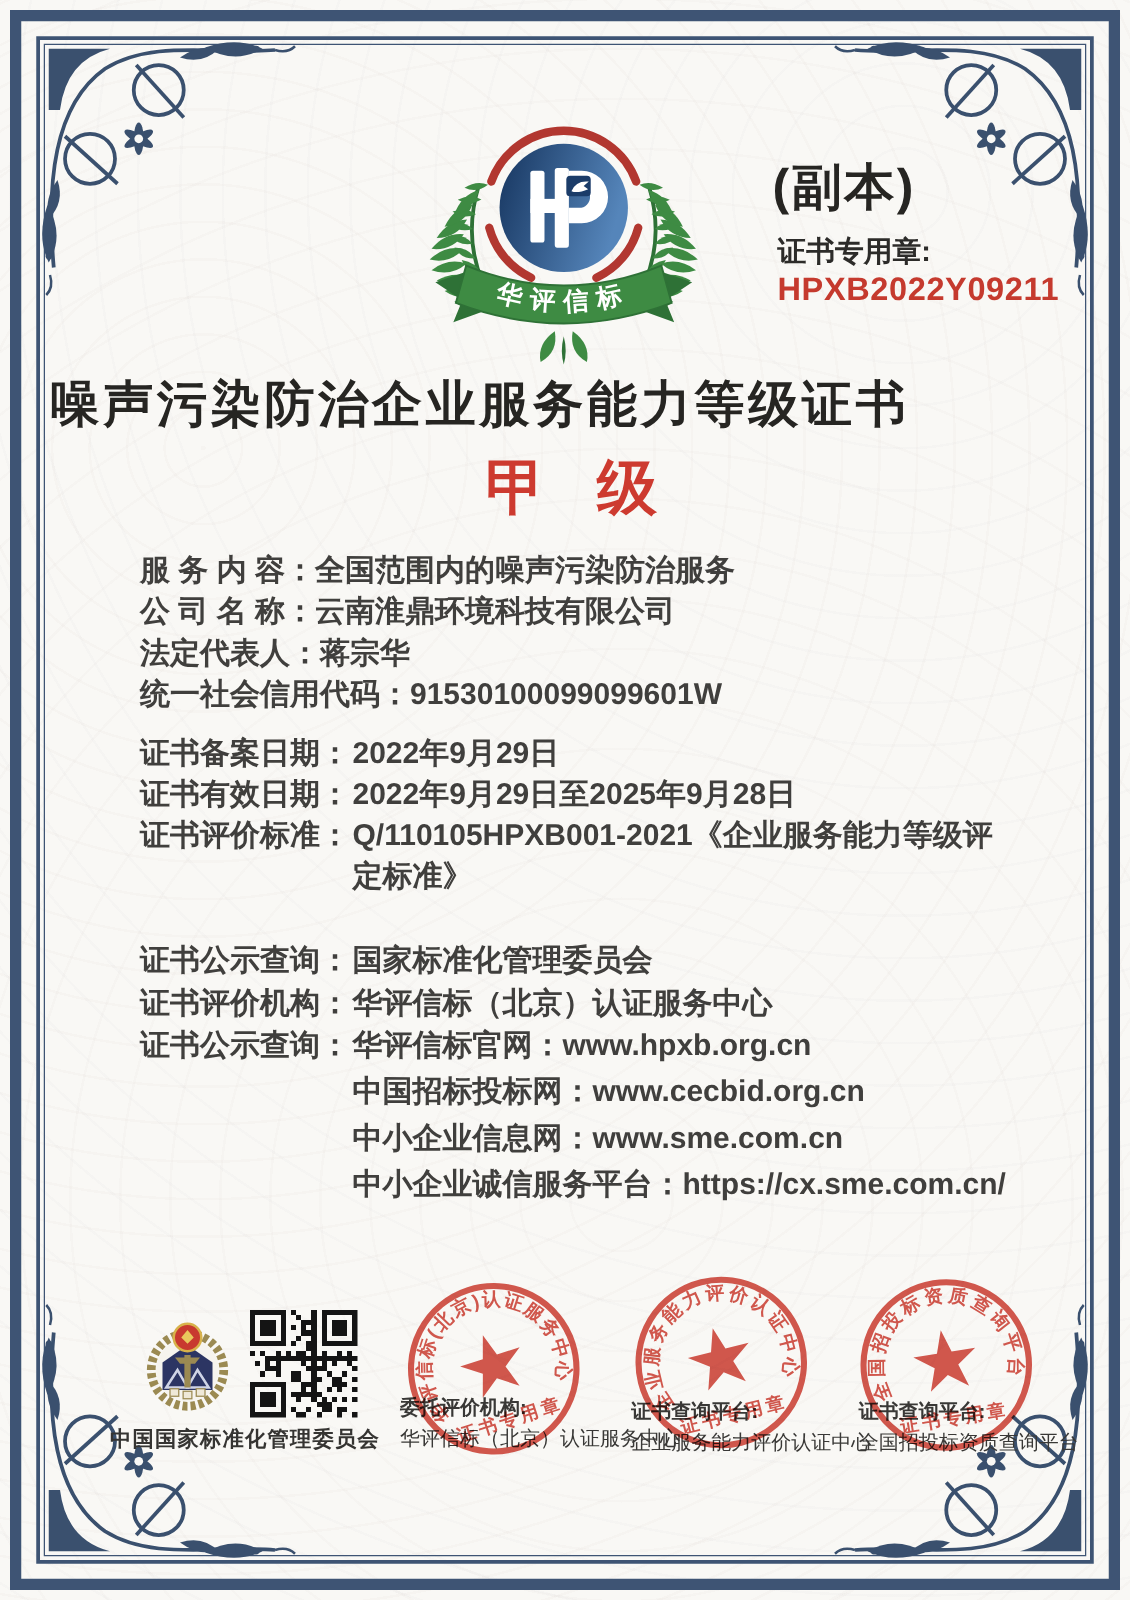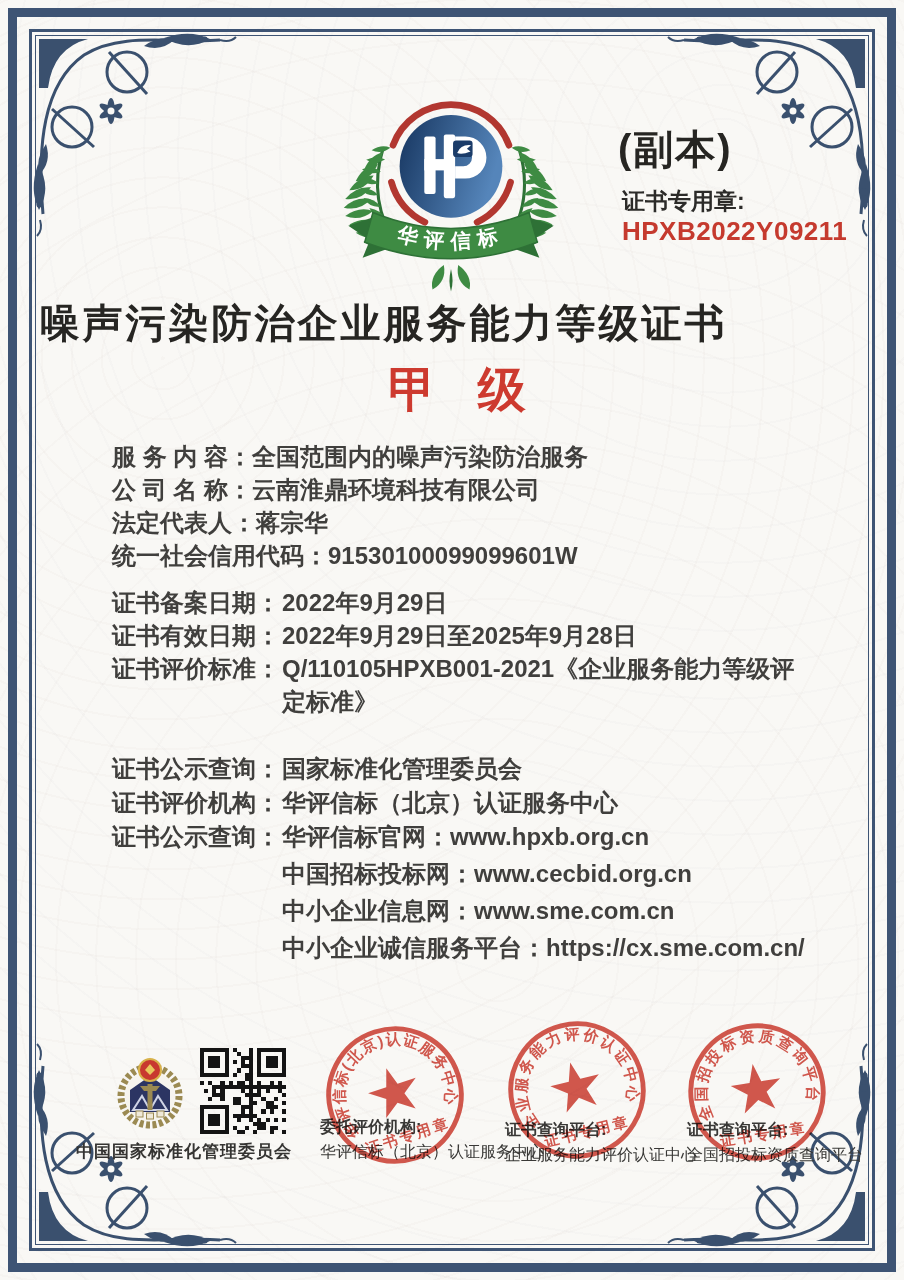--- a/index.html
+++ b/index.html
@@ -36,21 +36,21 @@
   .val{width:524px;}
   .info{top:440px;line-height:33px;}
   .dates{top:586px;}
   .agency{top:752px;}
   .agency .row{line-height:34px;}
   .query{top:818px;}
   .query .row{line-height:37px;}
   
   .emblem{position:absolute;left:112px;top:1050px;width:76px;height:82px;}
   .qr{position:absolute;left:200px;top:1048px;width:86px;height:86px;}
-  .authority-caption{position:absolute;left:72px;top:1140px;width:224px;text-align:center;font-size:17px;font-weight:600;color:#353432;letter-spacing:1px;}
+  .authority-caption{position:absolute;left:84px;top:1140px;width:224px;text-align:center;font-size:17px;font-weight:600;color:#353432;letter-spacing:1px;}
   .seal{position:absolute;width:146px;height:146px;mix-blend-mode:multiply;}
   .seal1{left:322px;top:1022px;transform:rotate(-18deg);}
   .seal2{left:504px;top:1017px;transform:rotate(-14deg);}
   .seal3{left:684px;top:1019px;transform:rotate(-9deg);}
   .seal-cap{position:absolute;font-size:16px;color:#393836;line-height:25px;white-space:nowrap;}
   .seal-cap .cl{font-weight:700;}
   .cap1{left:320px;top:1114px;}
   .cap2{left:505px;top:1117px;}
   .cap3{left:687px;top:1117px;}
 </style>

